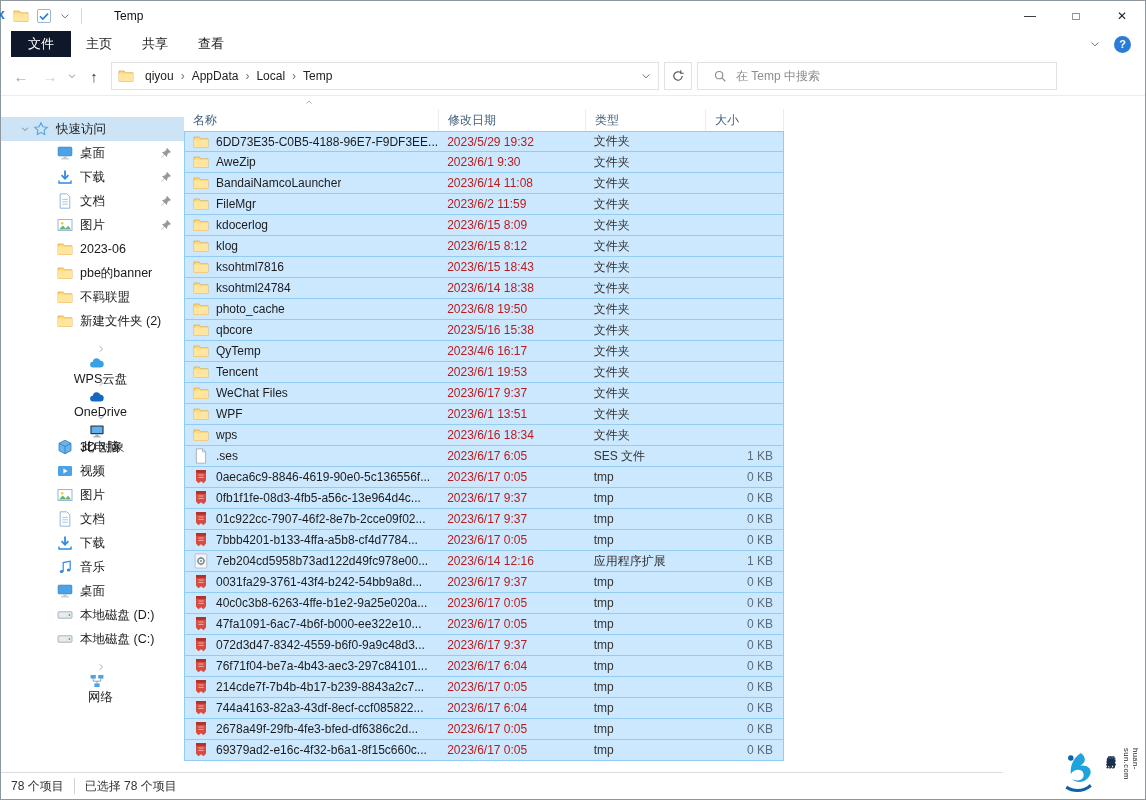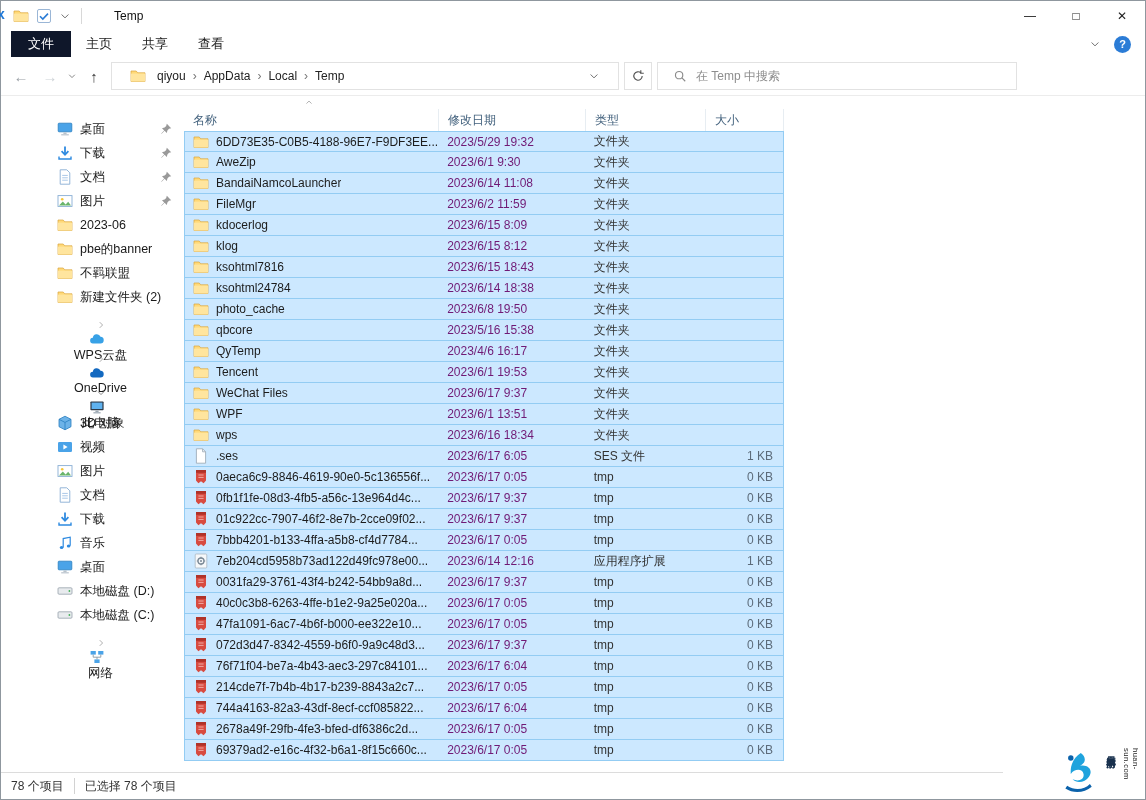--- a/index.html
+++ b/index.html
@@ -23,21 +23,21 @@
   .tabs-row{height:26px;display:flex;align-items:stretch;}
   .tab{display:flex;align-items:center;padding:0 15px;font-size:13px;color:#222;}
   .tab-file{background:#0f172a;color:#fff;margin-left:10px;padding:0 17px;}
   .ribbon-right{margin-left:auto;display:flex;align-items:center;gap:13px;padding-right:14px;}
   .help-btn{width:17px;height:17px;border-radius:50%;background:#2b7cd6;color:#fff;display:flex;align-items:center;justify-content:center;font-size:11px;font-weight:bold;}
 
   
   .addressbar{height:39px;display:flex;align-items:center;padding:0 8px;gap:5px;border-bottom:1px solid #ececec;box-sizing:border-box;}
   .navbtn{width:24px;height:24px;display:flex;align-items:center;justify-content:center;font-size:15px;}
   .nav-back{color:#9aa0a6;}.nav-fwd{color:#cdd2d6;}.nav-up{color:#3a3a3a;}
-  .path-box{width:508px;height:28px;border:1px solid #e2e2e2;display:flex;align-items:center;padding:0 18px;gap:6px;box-sizing:border-box;}
+  .path-box{width:548px;height:28px;border:1px solid #e2e2e2;display:flex;align-items:center;padding:0 6px;gap:6px;box-sizing:border-box;}
   .crumbs{display:flex;align-items:center;gap:2px;flex:1;overflow:hidden;}
   .crumb{padding:0 5px;color:#222;white-space:nowrap;}
   .crumb-sep{color:#777;font-size:12px;}
   .sqbtn{width:28px;height:28px;border:1px solid #e2e2e2;display:flex;align-items:center;justify-content:center;box-sizing:border-box;}
   .search-box{width:360px;height:28px;border:1px solid #e2e2e2;display:flex;align-items:center;gap:7px;padding:0 15px;box-sizing:border-box;}
   .search-box input{border:none;outline:none;flex:1;font-size:12px;font-family:inherit;color:#444;background:transparent;}
   .search-box input::placeholder{color:#8d8d8d;}
 
   
   .content{position:absolute;top:96px;left:0;right:0;bottom:27px;display:flex;overflow:hidden;}
@@ -55,21 +55,21 @@
   .file-area{flex:1;position:relative;}
   .col-headers{height:34px;display:flex;align-items:flex-end;position:relative;}
   .hcell{box-sizing:border-box;padding-left:9px;color:#41607c;font-size:12px;border-right:1px solid #e7edf2;height:22px;display:flex;align-items:center;}
   .sort-ind{position:absolute;left:118px;top:0px;width:14px;height:10px;}
   .sort-ind svg{width:14px;height:10px;}
   .frow{display:flex;align-items:center;height:21px;width:600px;background:#cce8ff;border:1px solid #93ccf3;border-top:0;box-sizing:border-box;}
   .frow:first-child{border-top:1px solid #93ccf3;}
   .cell{box-sizing:border-box;overflow:hidden;white-space:nowrap;}
   .c-name{width:255px;display:flex;align-items:center;gap:7px;padding-left:8px;color:#1c1c1c;}
   .c-name .nm{overflow:hidden;white-space:nowrap;}
-  .c-date{width:147px;padding-left:8px;color:#701a75;}
+  .c-date{width:147px;padding-left:8px;color:#b91c1c;}
   .c-type{width:120px;padding-left:8px;color:#333;}
   .c-size{width:78px;padding-right:10px;text-align:right;color:#5c6b7a;}
 
   
   .statusbar{position:absolute;left:0;right:0;bottom:0;height:27px;border-top:1px solid #dcdcdc;display:flex;align-items:center;padding-left:10px;font-size:12px;color:#333;box-sizing:border-box;background:#fff;}
   .sb-div{width:1px;height:16px;background:#d2d2d2;margin:0 10px;}
 
   
   .watermark{position:absolute;right:0;bottom:0;width:142px;height:52px;background:#fff;display:flex;align-items:center;justify-content:flex-end;gap:5px;padding:1px 5px 1px 0;box-sizing:border-box;}
   .wm-logo{width:40px;height:46px;flex:none;}
@@ -172,20 +172,33 @@
             <circle cx="7" cy="7" r="4.2" fill="none" stroke="#8a8a8a" stroke-width="1.3"></circle>
             <path d="M10.2 10.2L14 14" stroke="#8a8a8a" stroke-width="1.3"></path>
           </svg>
         </span>
       <input type="text" placeholder="在 Temp 中搜索" style="">
     </div>
   </div>
 
   <div class="content">
     <div class="sidebar">
+        <div class="side-item lvl0 sel">
+          <span class="chev">
+            <svg viewBox="0 0 16 16">
+              <path d="M3.5 6l4.5 4.5L12.5 6" fill="none" stroke="#6b6b6b" stroke-width="1.3"></path>
+            </svg>
+          </span>
+          <span class="icon ">
+            <svg viewBox="0 0 16 16">
+              <path d="M8 1.8l1.9 3.9 4.3.6-3.1 3 .7 4.3L8 11.6l-3.8 2 .7-4.3-3.1-3 4.3-.6z" fill="none" stroke="#58a6e0" stroke-width="1.1"></path>
+            </svg>
+          </span>
+          <span>快速访问</span>
+        </div>
         <div class="side-item lvl1">
           <span class="chev"></span>
           <span class="icon ">
             <svg viewBox="0 0 16 16">
               <rect x="1.2" y="2.2" width="13.6" height="8.6" rx=".8" fill="#4aa3e8" stroke="#2a7fc0" stroke-width=".8"></rect>
               <rect x="6.4" y="11.4" width="3.2" height="1.6" fill="#b9c3cc"></rect>
               <rect x="4.2" y="13.2" width="7.6" height="1.2" fill="#b9c3cc"></rect>
             </svg>
           </span>
           <span>桌面</span>

